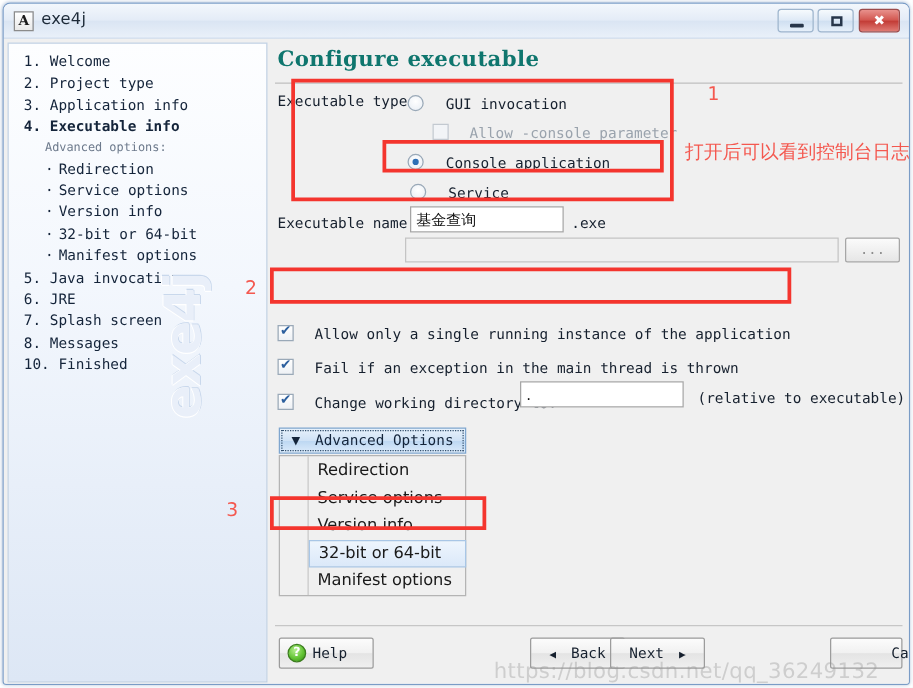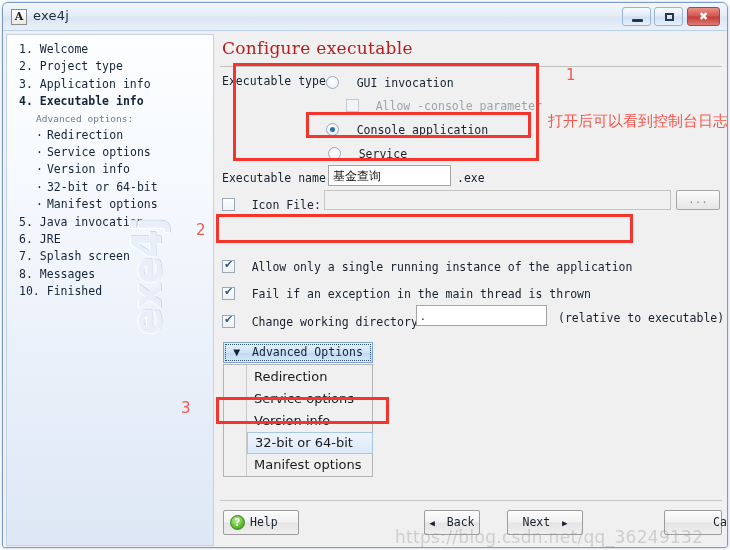--- a/index.html
+++ b/index.html
@@ -118,21 +118,21 @@
 
   
   #main {
     position: absolute; left: 213px; top: 3px;
     width: 510px; height: 512px;
     background: #f0f0f0;
   }
   #page-title {
     position: absolute; left: 6px; top: 4px;
     font-family: "DejaVu Serif","Liberation Serif",serif;
-    font-size: 17px; font-weight: normal; color: #b91c1c;
+    font-size: 17px; font-weight: bold; color: #0f766e;
     letter-spacing: .3px;
   }
   #title-rule {
     position: absolute; left: 4px; top: 32px; width: 502px; height: 1px;
     background: #bfbfbf;
   }
 
   .lbl {
     font-family:"DejaVu Sans Mono","Liberation Mono",monospace;
     font-size: 11.5px; color: #16202e; white-space: nowrap;
@@ -221,22 +221,22 @@
   }
   #b-help { left:7px; width:76px; text-align:left; padding-left:26px; }
   #help-icon {
     position:absolute; left:6px; top:4px; width:15px; height:15px;
     border-radius:50%;
     background: radial-gradient(circle at 40% 32%, #b3ee8e 0%, #63c434 55%, #328a17 100%);
     border:1px solid #3c7d1f;
     color:#ffffff; font-family:"DejaVu Sans",sans-serif; font-weight:bold;
     font-size:10px; line-height:14px; text-align:center;
   }
-  #b-back   { left:208px; width:56px; }
-  #b-next   { left:291px; width:76px; }
+  #b-back   { left:208px; width:76px; }
+  #b-next   { left:272px; width:76px; }
   #b-finish { left:368px; width:76px; }
   #b-cancel { left:448px; width:58px;padding-left:48px; }
   .tri { font-size:9px; }
 
   
   .redbox { position:absolute; border:3px solid #f4352e; }
   .rednum {
     position:absolute;
     font-family:"DejaVu Sans","Liberation Sans",sans-serif;
     font-size:15px; color:#f4584f;
@@ -363,24 +363,20 @@
 
       <div style="position:absolute;left:112px;top:109px;">
         <span class="radio"></span>
         <span class="lbl" style="margin-left:8px;">Service</span>
       </div>
 
       <div class="lbl" style="position:absolute;left:6px;top:137px;">Executable name:</div>
       <div class="tfield" style="position:absolute;left:112px;top:131px;width:123px;height:21px;">基金查询</div>
       <div class="lbl" style="position:absolute;left:241px;top:137px;">.exe</div>
 
-      <div style="position:absolute;left:6px;top:160px;">
-        <span class="cbx"></span>
-        <span class="lbl" style="margin-left:7px;">Icon File:</span>
-      </div>
       <div class="tfield disabled" style="position:absolute;left:108px;top:156px;width:347px;height:20px;"></div>
       <div class="btn-sm" style="position:absolute;left:460px;top:156px;width:44px;height:20px;line-height:18px;">...</div>
 
       <div style="position:absolute;left:6px;top:222px;">
         <span class="cbx on"></span>
         <span class="lbl" style="margin-left:7px;">Allow only a single running instance of the application</span>
       </div>
 
       <div style="position:absolute;left:6px;top:249px;">
         <span class="cbx on"></span>

